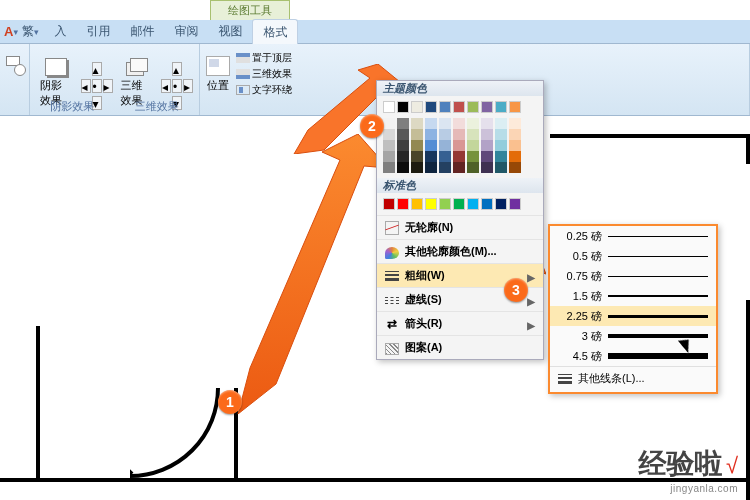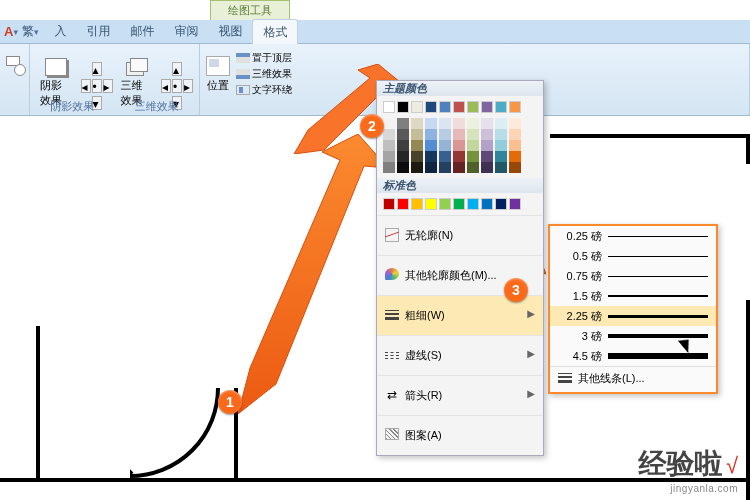--- a/index.html
+++ b/index.html
@@ -68,21 +68,21 @@
 .door-arc::after { content:""; position:absolute; left:50%; bottom:0; width:4px; height:50%; background:#000; transform-origin:bottom; transform:rotate(-45deg); }
 
 
 .color-drop { position: absolute; top: 80px; left: 376px; width: 168px; background: #f4f4f4; border: 1px solid #aab; box-shadow: 2px 2px 6px rgba(0,0,0,.25); z-index: 10; }
 .cd-header { background: linear-gradient(#eef2f7,#dde5ee); padding: 0 6px; font-size: 11px; font-weight: bold; color: #3a5570; font-style: italic; }
 .color-grid { display: grid; grid-template-columns: repeat(10, 12px); gap: 2px; padding: 5px 6px; }
 .color-grid .c { width: 12px; height: 12px; border: 1px solid #ccc; cursor: pointer; }
 .theme-cols { padding: 0 6px 5px; }
 .theme-cols .col-row { display:flex; gap:2px; }
 .theme-cols .tc { width:12px; height:11px; cursor:pointer; }
-.cd-item { display:flex; align-items:flex-start; gap:6px; padding: 12px 8px; cursor:pointer; font-size: 11px; border-top: 1px solid #e4e4e4; }
+.cd-item { display:flex; align-items:flex-end; gap:6px; padding: 4px 8px; cursor:pointer; font-size: 11px; border-top: 1px solid #e4e4e4; font-weight: bold; }
 .cd-item.hover { background: #fde9b3; }
 .cd-item .arrow { margin-left: auto; color:#666; font-size:10px; }
 .ci-icon { width:14px; height:14px; display:inline-flex; align-items:center; justify-content:center; font-size:11px; }
 .ci-nooutline { position:relative; }
 .ci-nooutline::before { content:""; width:12px; height:12px; border:1px solid #aaa; display:block; }
 .ci-nooutline::after { content:""; position:absolute; left:0; top:6px; width:14px; height:1px; background:#d02020; transform:rotate(-20deg); }
 .ci-weight { display:flex; flex-direction:column; gap:2px; }
 .ci-weight span { display:block; width:14px; background:#444; }
 .ci-weight .a{height:1px}.ci-weight .b{height:2px}.ci-weight .c{height:3px}
 .ci-dash { display:flex; flex-direction:column; gap:2px; }
@@ -90,21 +90,21 @@
 .ci-arrow { font-size:12px; }
 .ci-pattern { width:14px; height:12px; background: repeating-linear-gradient(45deg,#888 0 1px, transparent 1px 3px); border:1px solid #aaa; }
 .ci-palette { width:14px; height:12px; border-radius:50% 50% 50% 10%; background: conic-gradient(#e08040,#f0d040,#60c060,#4080e0,#a060d0,#e08040); }
 
 
 .weight-fly { position: absolute; top: 224px; left: 548px; width: 170px; background: #fafafa; border: 2px solid #fb8a2f; box-shadow: 2px 2px 6px rgba(0,0,0,.25); padding-bottom:2px; z-index: 11; }
 .wf-row { display:flex; align-items:center; padding: 2px 8px 2px 10px; cursor:pointer; font-size: 11px; height:20px; }
 .wf-row.hover { background: #fde9b3; }
 .wf-row .lbl { width: 48px; text-align: right; padding-right: 6px; }
 .wf-row .line { flex:1; background:#000; }
-.wf-more { border-top:1px solid #e0e0e0; display:flex; align-items:flex-start; gap:6px; padding:4px 8px; cursor:pointer; font-size:11px; }
+.wf-more { border-top:1px solid #e0e0e0; display:flex; align-items:center; gap:6px; padding:4px 8px; cursor:pointer; font-size:11px; }
 
 .cursor-arrow { position:absolute; top:336px; left:682px; width:14px; height:18px; z-index:15; }
 .cursor-arrow::before { content:""; position:absolute; border-left:9px solid #000; border-top:6px solid transparent; border-bottom:10px solid transparent; transform: rotate(-40deg); filter: drop-shadow(0 0 1px #fff); }
 .arrow-svg { position:absolute; }
 .num-badge { position:absolute; width:24px; height:24px; border-radius:50%; background:#fb6a1a; color:#fff; font-weight:bold; display:flex; align-items:center; justify-content:center; font-size:14px; box-shadow:0 1px 2px rgba(0,0,0,.4), inset 0 1px 2px rgba(255,255,255,.4); z-index:25; }
 
 
 .wm { position:absolute; right:12px; bottom:6px; text-align:right; }
 .wm-main { font-size:28px; font-weight:bold; color:#444; }
 .wm-check { color:#e03020; font-size:22px; }

